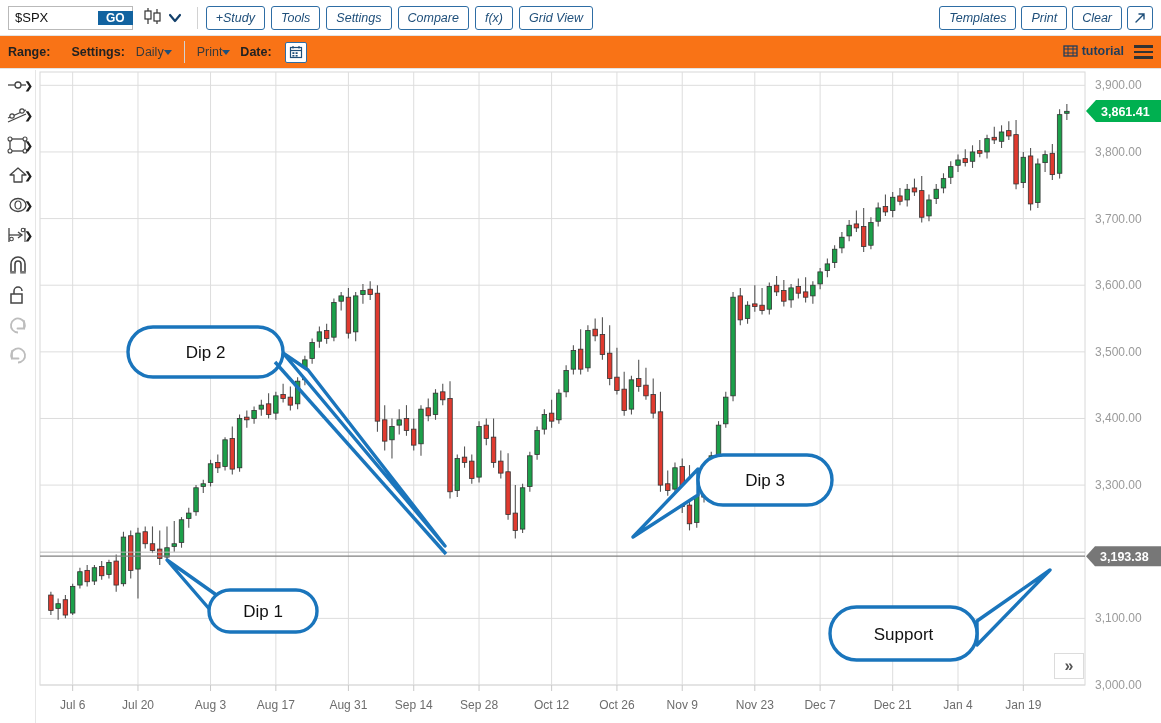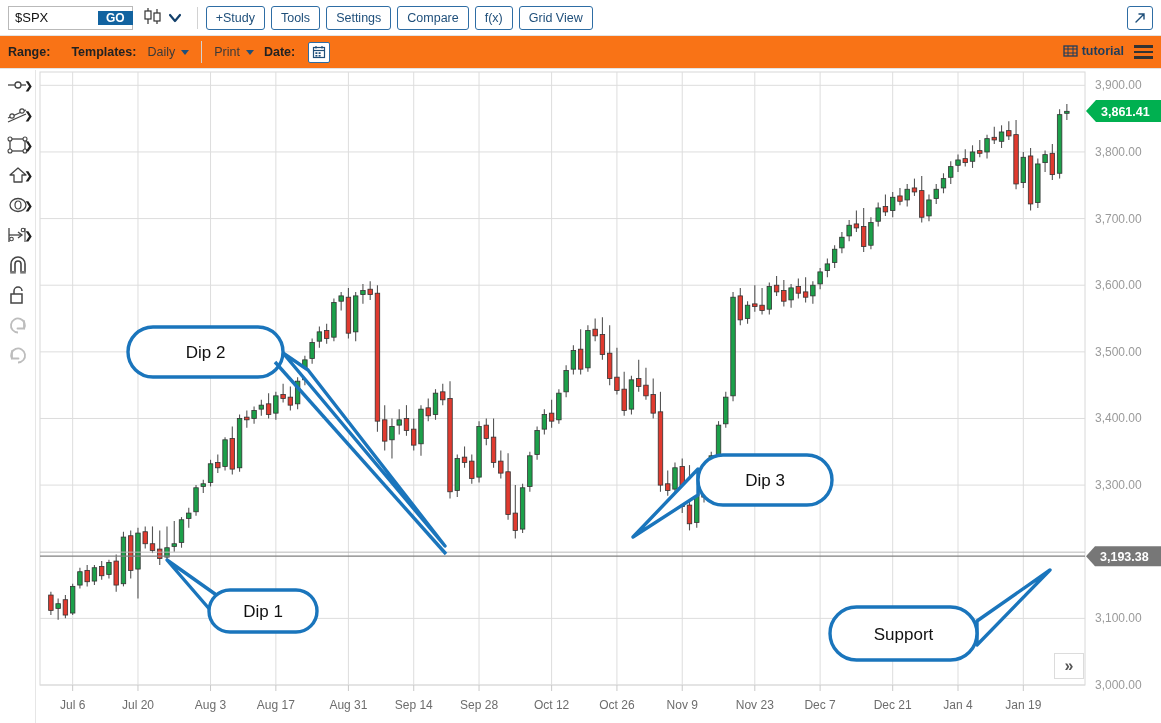--- a/index.html
+++ b/index.html
@@ -34,21 +34,21 @@
   }
   .charttype-btn {
     display:flex; align-items:center; gap:2px; height:26px;
     padding:0 4px; cursor:pointer; margin-right:4px;
   }
   .vsep { width:1px; height:22px; background:#d2d2d2; margin:0 8px; }
   .tbtn {
     height:24px; border:1px solid #2e6da4; border-radius:3px;
     background:#fff; color:#1f4f7a; font-size:12.5px;
     padding:0 9px; margin-right:6px; cursor:pointer; line-height:22px;
-    font-family:"Liberation Sans", sans-serif; white-space:nowrap;
+    font-family:"Liberation Sans", sans-serif; white-space:nowrap;font-style:italic;
   }
   .spacer { flex:1 1 auto; }
   .tbtn.right { margin-right:5px; }
   .icon-btn {
     height:24px; width:26px; border:1px solid #2e6da4; border-radius:3px;
     background:#fff; color:#1f4f7a; cursor:pointer;
     display:flex; align-items:center; justify-content:center;
   }
 
   
@@ -56,21 +56,21 @@
     position:absolute; left:0; top:36px; width:1161px; height:33px;
     display:flex; align-items:center; padding:0 8px;
     border-bottom:1px solid #e3e3e3; background:#f97316; font-size:12.5px;
   }
   .lbl-strong { font-weight:bold; color:#222; margin-right:7px; font-size:12.5px; }
   .range-item {
     color:#3a3a3a; font-size:12.5px; padding:2px 5px; cursor:pointer;
     white-space:nowrap;
   }
   .freq-sel, .datetype-sel {
-    display:flex; align-items:center; gap:6px; cursor:pointer;
+    display:flex; align-items:center; gap:0; cursor:pointer;
     color:#3a3a3a; font-size:12.5px; padding:2px 4px;
   }
   .chev { width:0;height:0;border-left:4px solid transparent;border-right:4px solid transparent;border-top:5px solid #1f4f7a; }
   .cal-btn {
     width:22px;height:21px;border:1px solid #2e6da4;border-radius:2px;background:#fff;
     display:flex;align-items:center;justify-content:center;cursor:pointer;margin-left:6px;
   }
   .tutorial {
     display:flex;align-items:flex-start;gap:4px;color:#1f3d5c;font-weight:bold;font-size:12.5px;cursor:pointer;
   }
@@ -140,32 +140,37 @@
         <div class="tbtn">+Study</div>
         <div class="tbtn">Tools</div>
         <div class="tbtn">Settings</div>
         <div class="tbtn">Compare</div>
         <div class="tbtn">f(x)</div>
         <div class="tbtn">Grid View</div>
       </div>
 
     <div class="spacer"></div>
 
+    <div id="right-buttons" style="display:flex;align-items:center;">
+        <div class="tbtn right">Templates</div>
+        <div class="tbtn right">Print</div>
+        <div class="tbtn right">Clear</div>
+      </div>
 
     <div class="icon-btn">
       <svg width="14" height="14" viewBox="0 0 14 14">
         <path d="M3 11 L11 3 M6 3 L11 3 L11 8" stroke="#1f4f7a" stroke-width="1.4" fill="none" stroke-linecap="round"></path>
       </svg>
     </div>
   </div>
 
   <div class="rangebar">
     <span class="lbl-strong">Range:</span>
 
-    <span class="lbl-strong" style="margin-left:14px;">Templates:</span>
+    <span class="lbl-strong" style="margin-left:14px;">Settings:</span>
     <div class="freq-sel">
       <span>Daily</span>
       <span class="chev"></span>
     </div>
 
     <div class="vsep"></div>
 
     <div class="datetype-sel">
       <span>Print</span>
       <span class="chev"></span>

